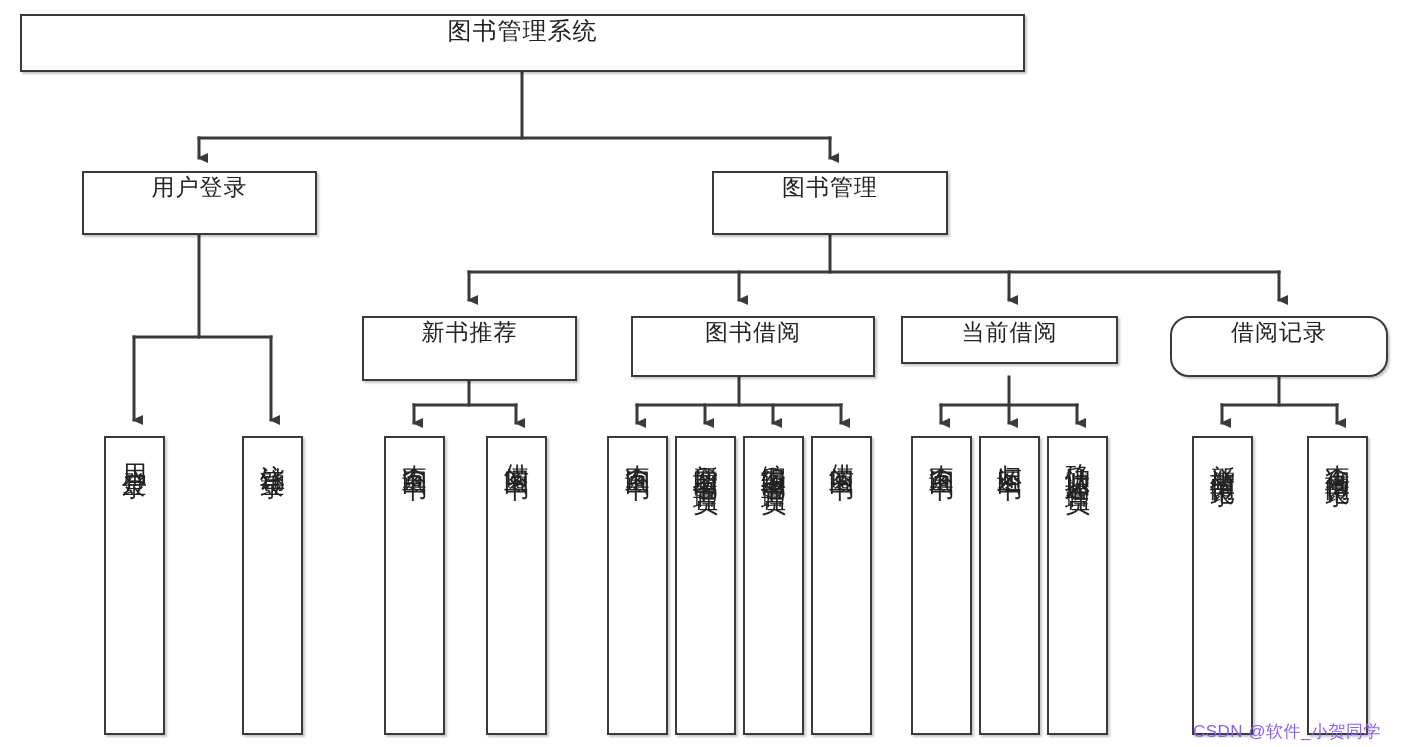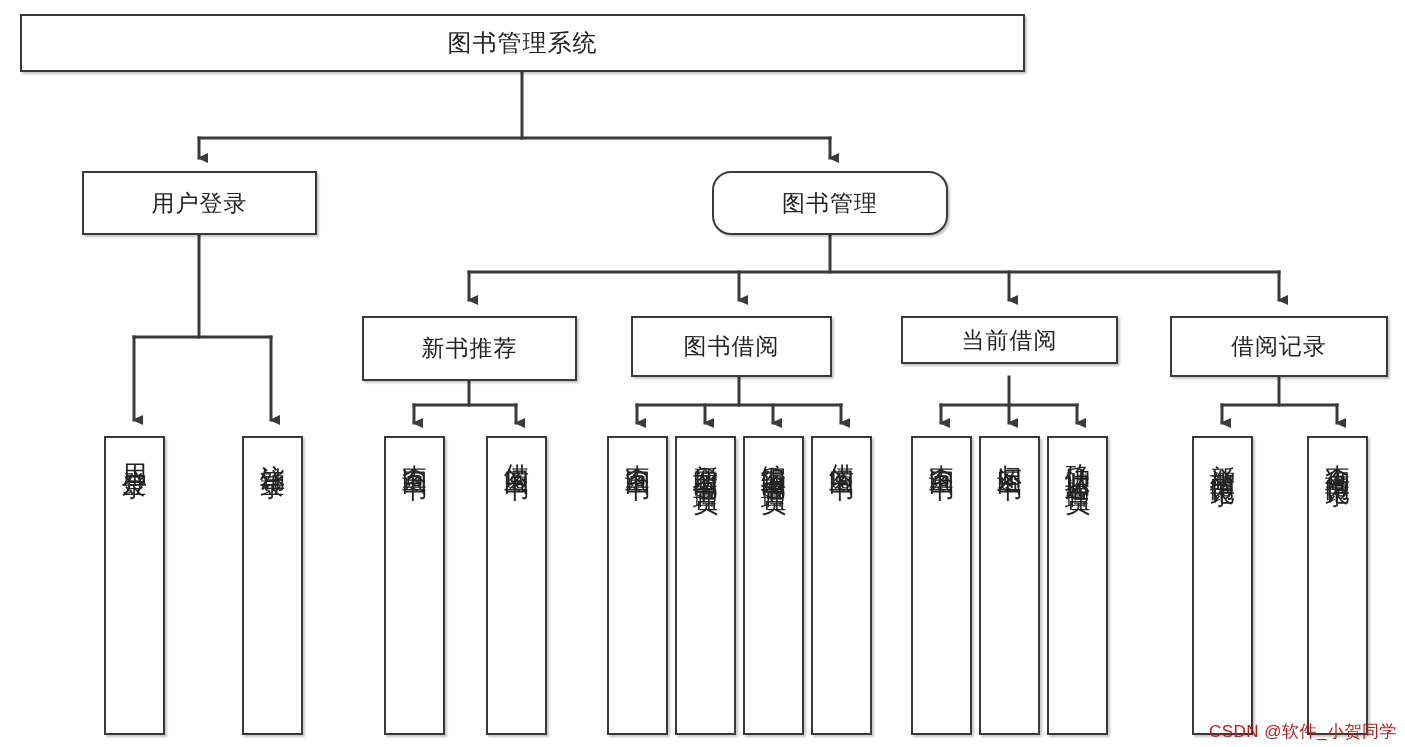--- a/index.html
+++ b/index.html
@@ -11,21 +11,21 @@
   #canvas{position:relative;width:1405px;height:747px;background:#fff;}
   svg#edges{position:absolute;left:0;top:0;width:1405px;height:747px;}
 
   .node{
     position:absolute;
     box-sizing:border-box;
     background:#ffffff;
     border:2px solid #3a3a3a;
     box-shadow:2px 2px 2px rgba(0,0,0,0.22);
     display:flex;
-    align-items:center;
+    align-items:flex-start;
     justify-content:center;
   }
   .node .lbl{
     color:#222;
     letter-spacing:1px;
     line-height:1.25;
     white-space:nowrap;
     text-align:center;
   }
 
@@ -39,24 +39,24 @@
     writing-mode:vertical-rl;
     text-orientation:upright;
     font-size:25px;
     letter-spacing:4px;
     line-height:1;
     white-space:normal;
   }
 
   #watermark{
     position:absolute;
-    right:8px;
+    right:24px;
     bottom:4px;
     font-size:17px;
-    color:#b91c1c;
+    color:#8b5cf6;
     white-space:nowrap;
     letter-spacing:0.5px;
     pointer-events:none;
   }
 </style>
 </head>
 <body>
 
 <div id="canvas">
 
@@ -110,34 +110,34 @@
     </g>
   </svg>
 
   <div class="node h root" style="left:20px;top:14px;width:1005px;height:58px;">
     <span class="lbl">图书管理系统</span>
   </div>
 
   <div class="node h" style="left:82px;top:171px;width:235px;height:64px;">
     <span class="lbl">用户登录</span>
   </div>
-  <div class="node h" style="left:712px;top:171px;width:236px;height:64px;border-radius:19px;">
+  <div class="node h" style="left:712px;top:171px;width:236px;height:64px;">
     <span class="lbl">图书管理</span>
   </div>
 
   <div class="node h" style="left:362px;top:316px;width:215px;height:65px;">
     <span class="lbl">新书推荐</span>
   </div>
-  <div class="node h" style="left:631px;top:316px;width:201px;height:61px;">
+  <div class="node h" style="left:631px;top:316px;width:244px;height:61px;">
     <span class="lbl">图书借阅</span>
   </div>
   <div class="node h" style="left:901px;top:316px;width:217px;height:48px;">
     <span class="lbl">当前借阅</span>
   </div>
-  <div class="node h" style="left:1170px;top:316px;width:218px;height:61px;">
+  <div class="node h" style="left:1170px;top:316px;width:218px;height:61px;border-radius:19px;">
     <span class="lbl">借阅记录</span>
   </div>
 
   <div class="node v" style="left:104px;top:436px;width:61px;height:299px;">
     <span class="lbl">用户登录</span>
   </div>
   <div class="node v" style="left:242px;top:436px;width:61px;height:299px;">
     <span class="lbl">注销登录</span>
   </div>
 

